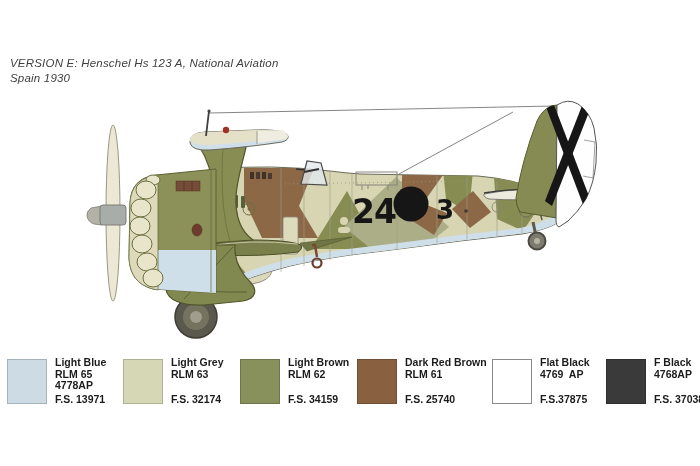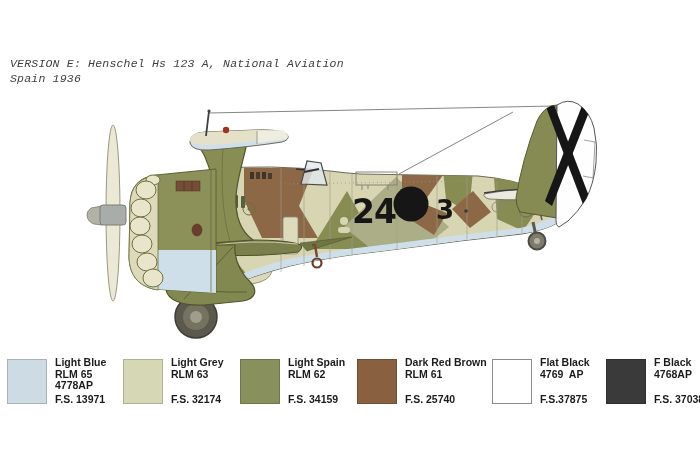--- a/index.html
+++ b/index.html
@@ -1,19 +1,19 @@
 <!DOCTYPE html>
 <html><head>
 <meta charset="utf-8">
 <style>
   html,body{margin:0;padding:0;background:#fff;}
   .page{position:relative;width:700px;height:466px;background:#ffffff;overflow:hidden;
         font-family:"Liberation Sans",sans-serif;}
   .title{position:absolute;left:10px;top:56px;font-style:italic;font-size:11.5px;
-         line-height:15px;color:#3f3f3f;letter-spacing:.2px;font-family:Liberation Mono, monospace;}
+         line-height:15px;color:#3f3f3f;letter-spacing:.2px;}
   .art{position:absolute;left:0;top:0;}
   .legend{position:absolute;left:0;top:351px;width:700px;height:60px;}
   .swatch{position:absolute;top:8px;display:flex;}
   .swatch .box{width:40px;height:45px;border:1px solid rgba(0,0,0,0.18);box-sizing:border-box;}
   .swatch.bordered .box{border:1px solid #8a8a8a;}
   .swatch .txt{margin-left:8px;margin-top:-2px;height:49px;width:86px;display:flex;
                flex-direction:column;font-size:10.5px;line-height:11.6px;color:#1b1b1b;
                font-weight:600;white-space:pre-wrap;}
   .swatch .fs{margin-top:auto;}
   .s1{left:7px}.s2{left:123px}.s3{left:240px}.s4{left:357px}.s5{left:492px}.s6{left:606px}
@@ -187,21 +187,21 @@
       <polygon points="257,131 283,130 288,136 287,139 257,143" fill="#efede0"></polygon>
       <line x1="257" y1="131" x2="257" y2="144" stroke="#8a8878" stroke-width="0.8"></line>
       <circle cx="226" cy="130" r="3.2" fill="#a33226"></circle>
       <line x1="206" y1="136" x2="209" y2="111" stroke="#3f3f3f" stroke-width="1.8"></line>
       <circle cx="209" cy="111" r="1.6" fill="#3f3f3f"></circle>
     </g>
   </svg>
 
   <div class="title">
     <div>VERSION E: Henschel Hs 123 A, National Aviation</div>
-    <div>Spain 1936</div>
+    <div>Spain 1930</div>
   </div>
 
   <div class="legend">
 
     <div class="swatch s1">
       <div class="box" style="background: rgb(204, 219, 228);"></div>
       <div class="txt">
         <span>Light Blue</span>
         <span>RLM 65</span>
         <span>4778AP</span>
@@ -214,21 +214,21 @@
       <div class="txt">
         <span>Light Grey</span>
         <span>RLM 63</span>
         <span class="fs">F.S. 32174</span>
       </div>
     </div>
 
     <div class="swatch s3">
       <div class="box" style="background: rgb(136, 144, 92);"></div>
       <div class="txt">
-        <span>Light Spain</span>
+        <span>Light Brown</span>
         <span>RLM 62</span>
         <span class="fs">F.S. 34159</span>
       </div>
     </div>
 
     <div class="swatch s4">
       <div class="box" style="background: rgb(138, 97, 64);"></div>
       <div class="txt">
         <span>Dark Red Brown</span>
         <span>RLM 61</span>

